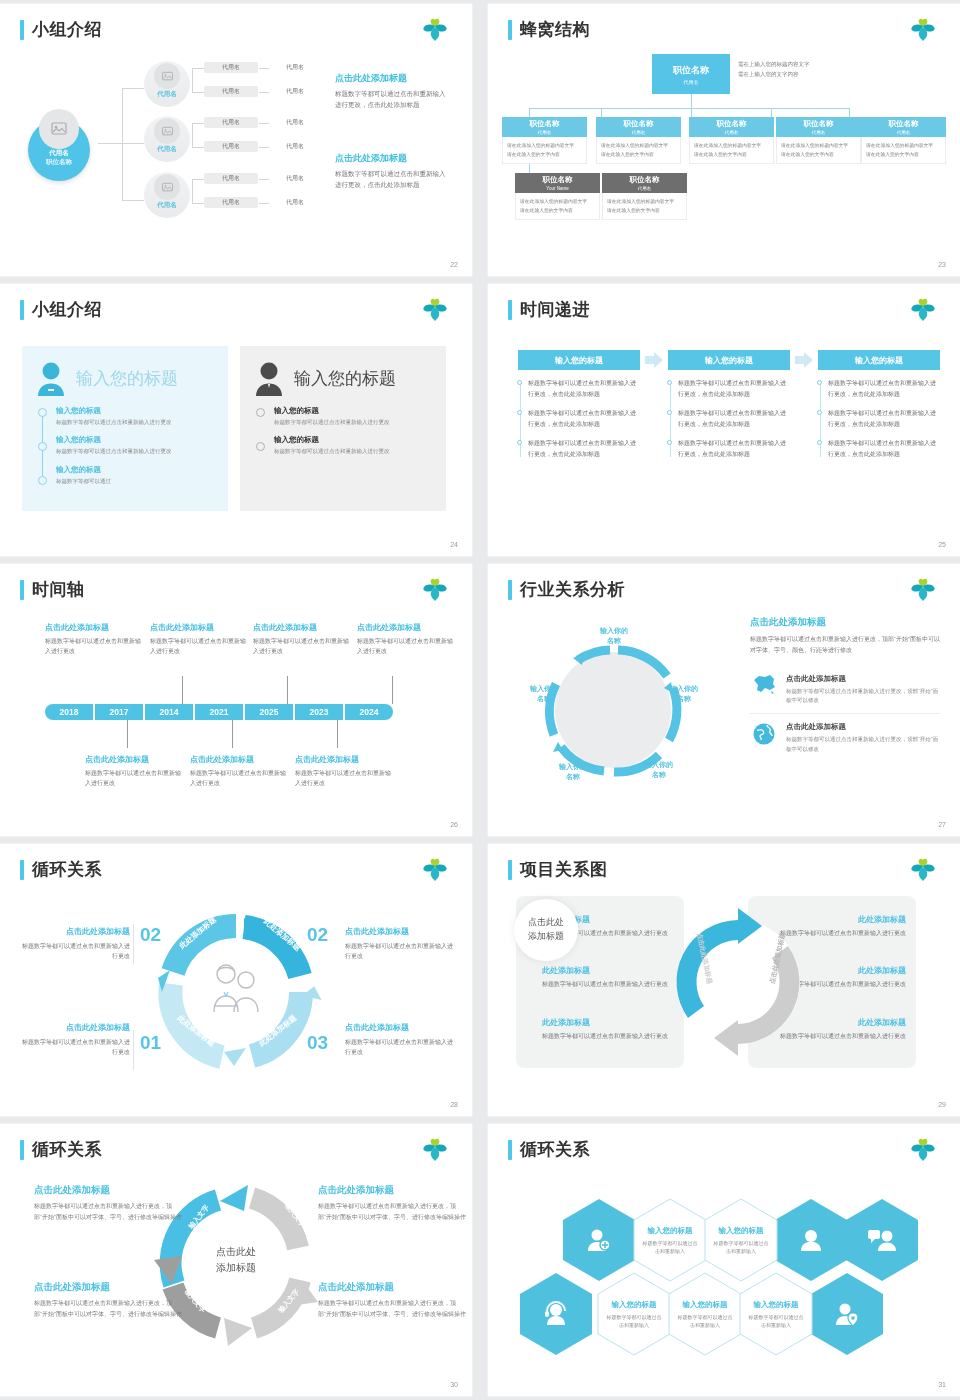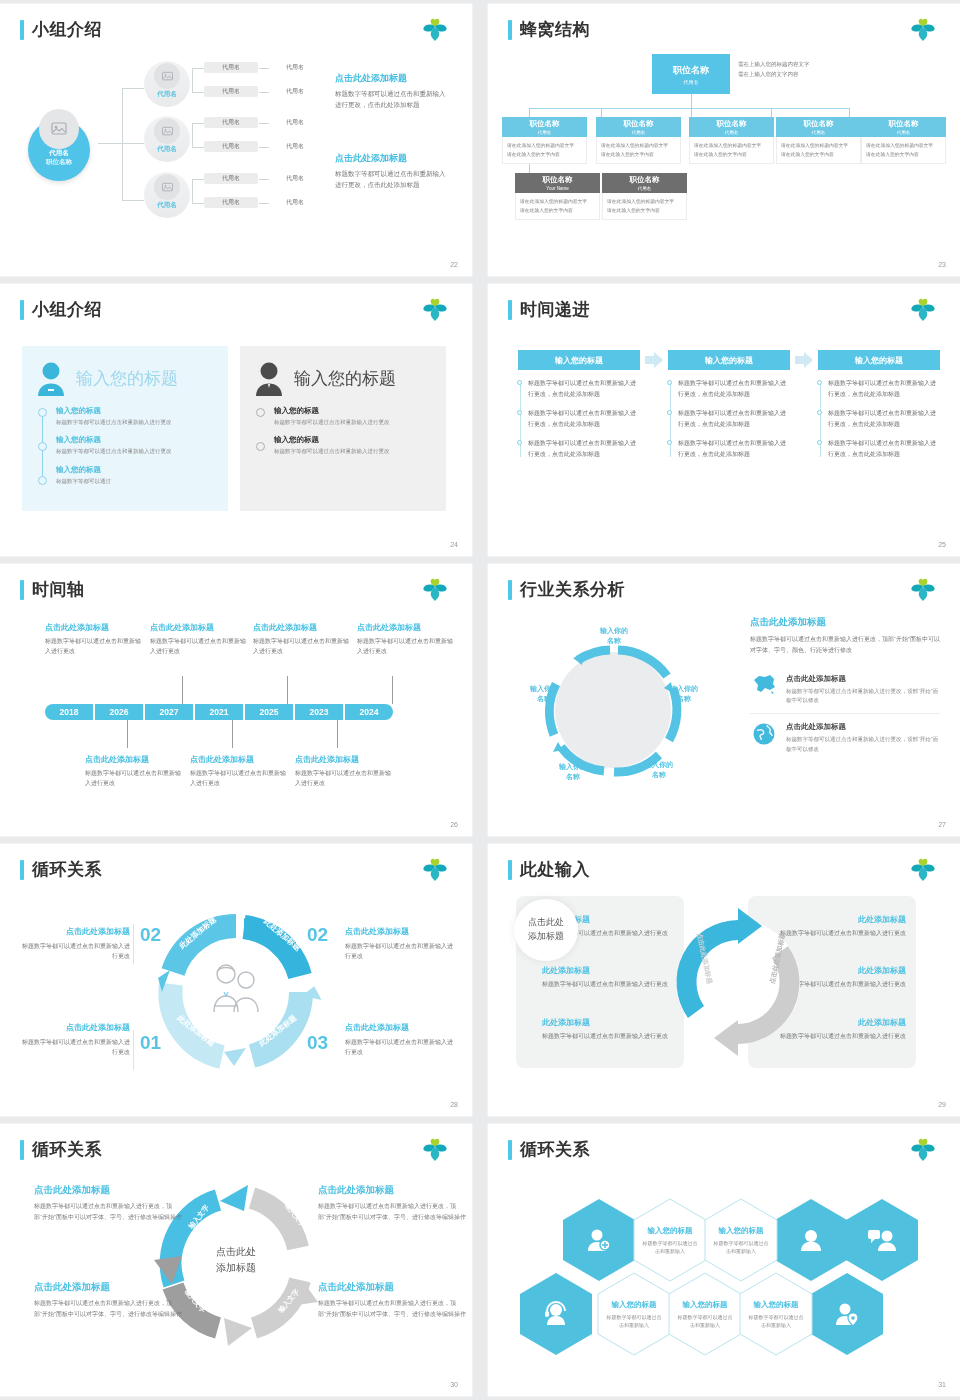--- a/index.html
+++ b/index.html
@@ -492,22 +492,22 @@
         <div class="t">点击此处添加标题</div>
         <div class="p">标题数字等都可以通过点击和重新输入进行更改</div>
       </div>
 
     <div class="tl-tick" style="left:182px;top:112px;height:28px;"></div>
     <div class="tl-tick" style="left:287px;top:112px;height:28px;"></div>
     <div class="tl-tick" style="left:392px;top:112px;height:28px;"></div>
 
     <div class="tl-bar">
       <div class="tl-seg">2018</div>
-      <div class="tl-seg">2026</div>
-      <div class="tl-seg">2027</div>
+      <div class="tl-seg">2017</div>
+      <div class="tl-seg">2014</div>
       <div class="tl-seg">2021</div>
       <div class="tl-seg">2025</div>
       <div class="tl-seg">2023</div>
       <div class="tl-seg">2024</div>
     </div>
 
     <div class="tl-tick" style="left:127px;top:156px;height:28px;"></div>
     <div class="tl-tick" style="left:232px;top:156px;height:28px;"></div>
     <div class="tl-tick" style="left:337px;top:156px;height:28px;"></div>
 
@@ -660,21 +660,21 @@
         <div class="t">点击此处添加标题</div>
         <div class="p">标题数字等都可以通过点击和重新输入进行更改</div>
       </div>
 
     <div class="pgnum">28</div>
   </div>
 
   <div class="slide">
     <div class="s-title">
       <div class="tbar"></div>
-      <div class="ttext">此处输入</div>
+      <div class="ttext">项目关系图</div>
     </div>
     <div class="logo">
       <svg viewBox="0 0 30 26" width="30" height="26">
         <path d="M15 3 C13.6 0.6 10.4 1.6 10.6 4.4 C10.8 6.8 13.2 8.4 15 10 C16.8 8.4 19.2 6.8 19.4 4.4 C19.6 1.6 16.4 0.6 15 3 Z" fill="#a8d32a"></path>
         <path d="M15 9.5 C12 6.5 5 7 3.5 11 C2.5 13.8 7 15.5 11.5 14 Z" fill="#14a9b8"></path>
         <path d="M15 9.5 C18 6.5 25 7 26.5 11 C27.5 13.8 23 15.5 18.5 14 Z" fill="#14a9b8"></path>
         <path d="M15 10 C12.5 11.5 10 15 11 18.5 C11.8 21.5 14 22.5 15 24 C16 22.5 18.2 21.5 19 18.5 C20 15 17.5 11.5 15 10 Z" fill="#2ab6c4"></path>
       </svg>
     </div>
 

